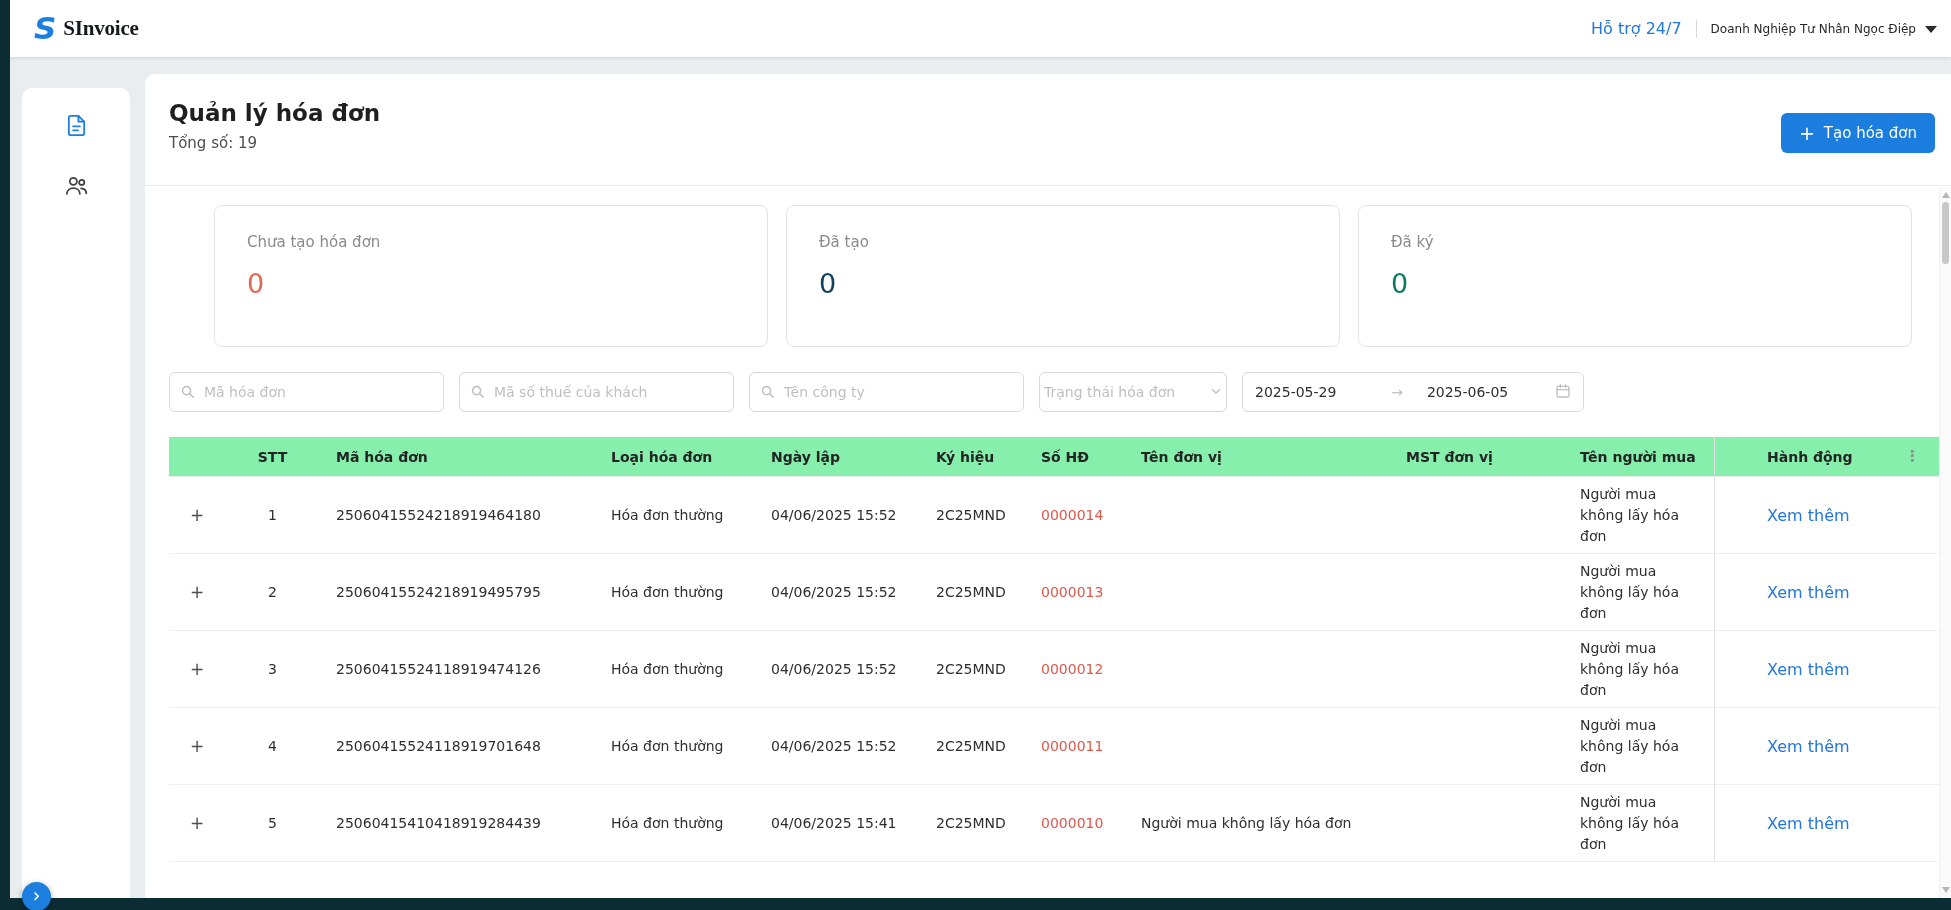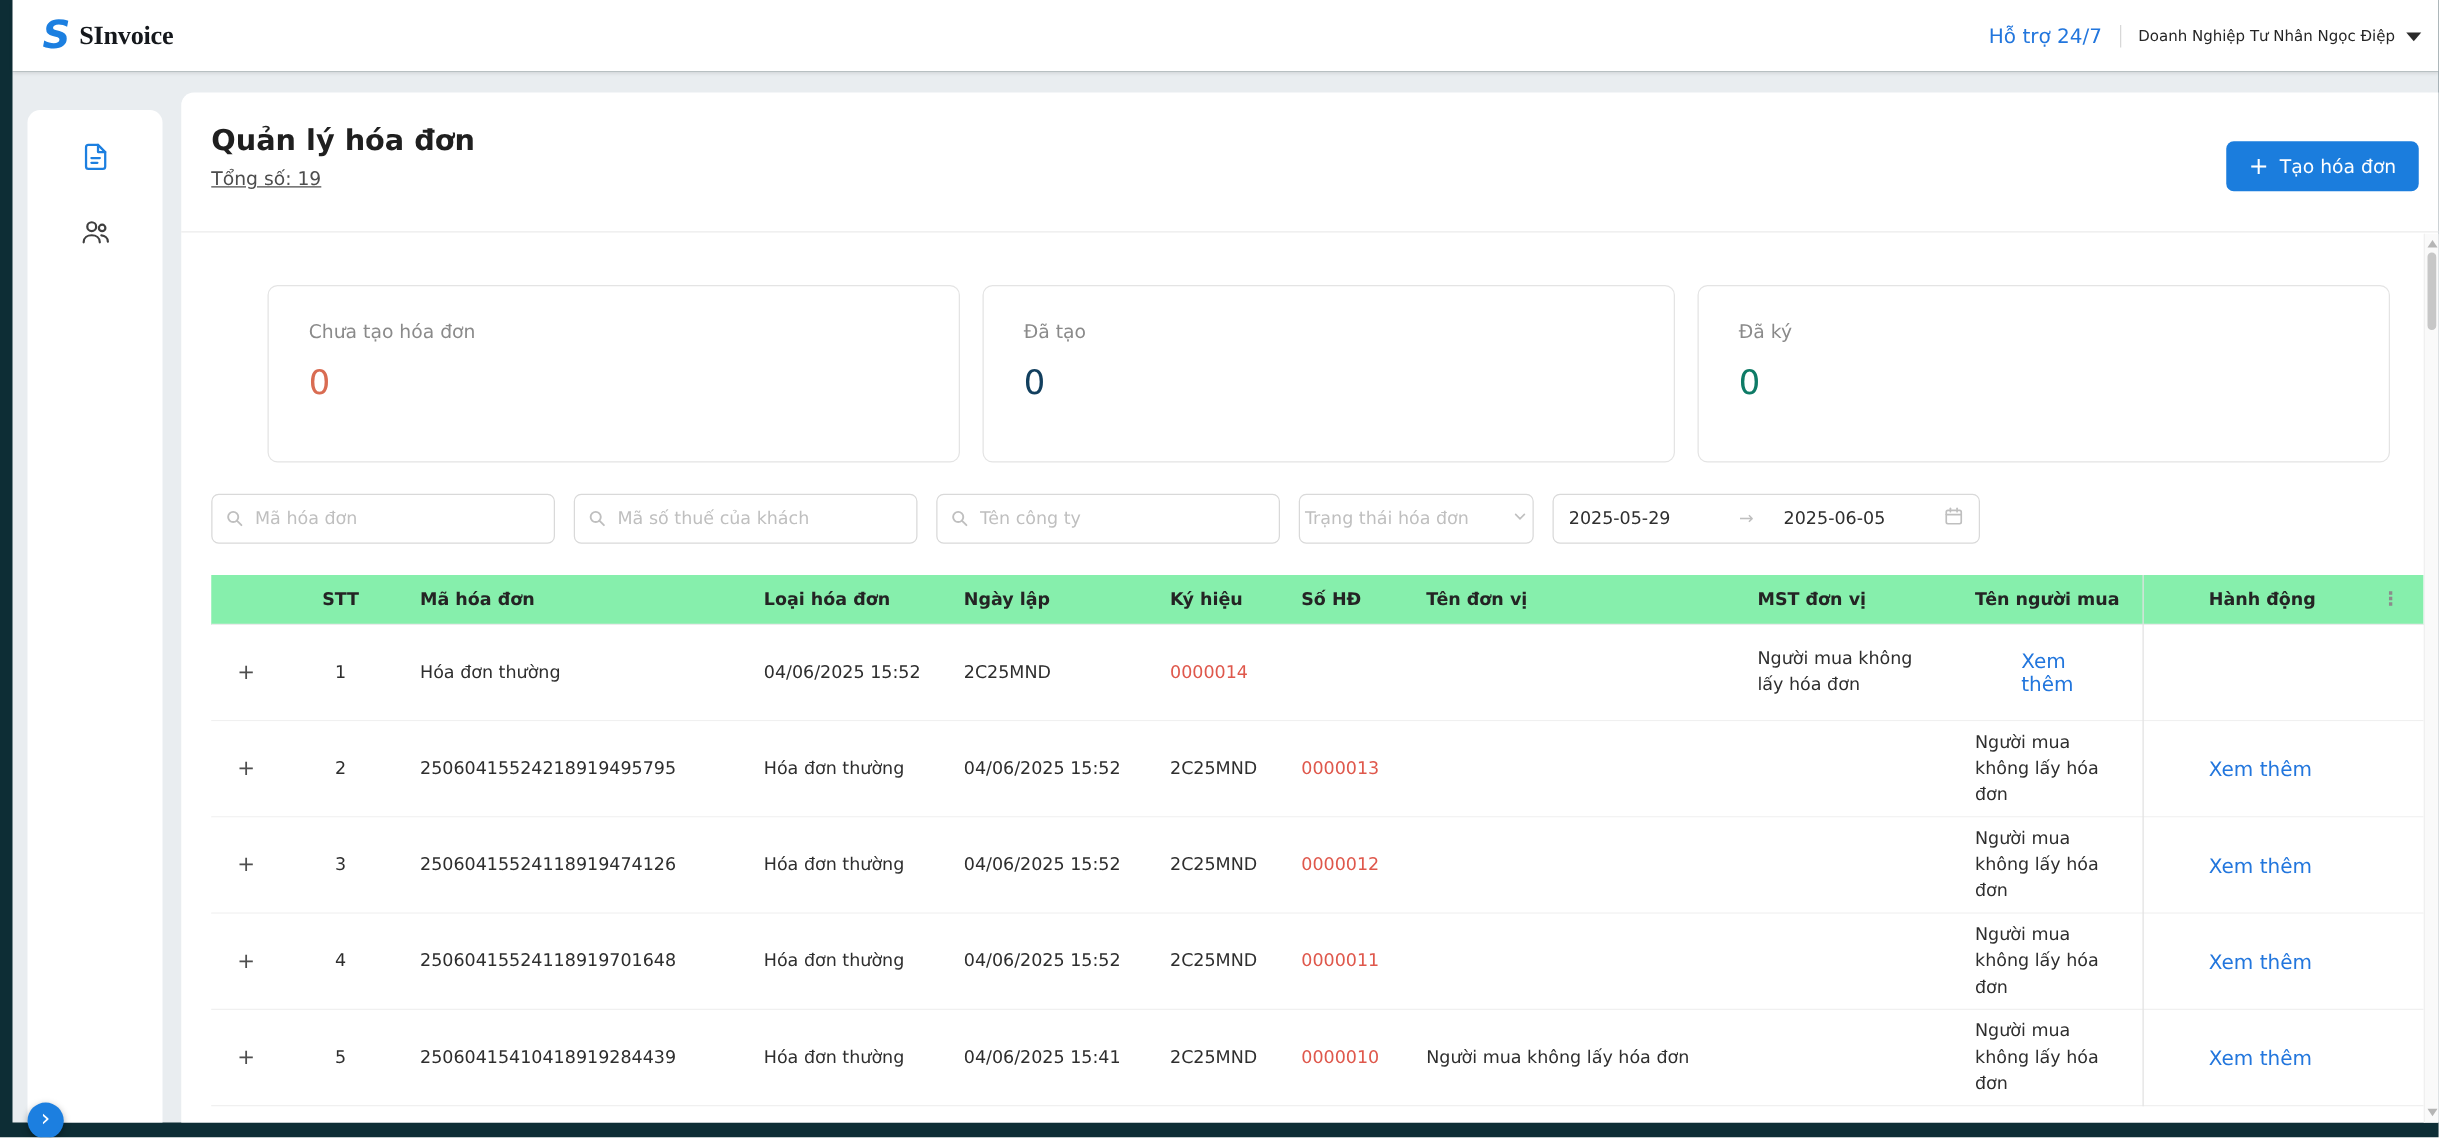--- a/index.html
+++ b/index.html
@@ -27,30 +27,30 @@
   .sidebar { position:absolute; left:12px; top:31px; width:108px; bottom:0; background:#fff;
              border-radius:10px 10px 0 0; display:flex; flex-direction:column; align-items:center;
              padding-top:26px; gap:32px; }
   .side-item { cursor:pointer; display:flex; }
 
   .main { position:absolute; left:135px; top:17px; right:0; bottom:0; background:#fff;
           border-radius:10px 0 0 0; }
   .main-header { height:112px; border-bottom:1px solid #ececec; display:flex;
                  justify-content:space-between; padding:26px 16px 0 24px; }
   .page-title { font-size:23px; font-weight:700; color:#1f1f1f; }
-  .page-total { margin-top:8px; font-size:15px; color:#4d4d4d;text-decoration:underline; }
+  .page-total { margin-top:8px; font-size:15px; color:#4d4d4d; }
   .create-btn { margin-top:13px; height:40px; background:#1b7ddd; color:#fff; border:none;
                 border-radius:6px; font-size:15px; padding:0 18px; display:flex; align-items:center;
                 gap:9px; cursor:pointer; font-family:inherit; }
   .create-plus { font-size:19px; font-weight:400; line-height:1; }
 
   .main-body { position:absolute; left:0; top:113px; right:12px; bottom:0; overflow:hidden; }
 
   
-  .cards { display:flex; gap:18px; margin:41px 27px 0 24px;padding-left:45px; }
+  .cards { display:flex; gap:18px; margin:18px 27px 0 24px;padding-left:45px; }
   .card { flex:1; border:1px solid #e4e4e4; border-radius:8px; height:142px; padding:27px 32px; background:#fff; }
   .card-label { font-size:15px; color:#8a8a8a; }
   .card-value { margin-top:17px; font-size:27px; }
   .v-pending { color:#d96c52; } .v-created { color:#123f5e; } .v-signed { color:#0e7b66; }
 
   
   .filters { display:flex; gap:15px; margin:25px 27px 0 24px; align-items:center; }
   .f-input { position:relative; width:275px; height:40px; }
   .f-input input { width:100%; height:100%; border:1px solid #d9d9d9; border-radius:6px;
                    padding:0 12px 0 34px; font-size:14px; color:#333; font-family:inherit;
@@ -243,20 +243,21 @@
             <div class="th">MST đơn vị</div>
             <div class="th">Tên người mua</div>
             <div class="th action">Hành động</div>
           </div>
 
           <div class="tr row">
             <div class="td c-center">
                 <span class="expand">+</span>
               </div>
             <div class="td c-center">1</div>
+            <div class="td">25060415524218919464180</div>
             <div class="td">Hóa đơn thường</div>
             <div class="td">04/06/2025 15:52</div>
             <div class="td">2C25MND</div>
             <div class="td num">0000014</div>
             <div class="td">
                 <div class="unit-inner"></div>
               </div>
             <div class="td"></div>
             <div class="td buyer">
                 <div class="buyer-inner">Người mua không lấy hóa đơn</div>

